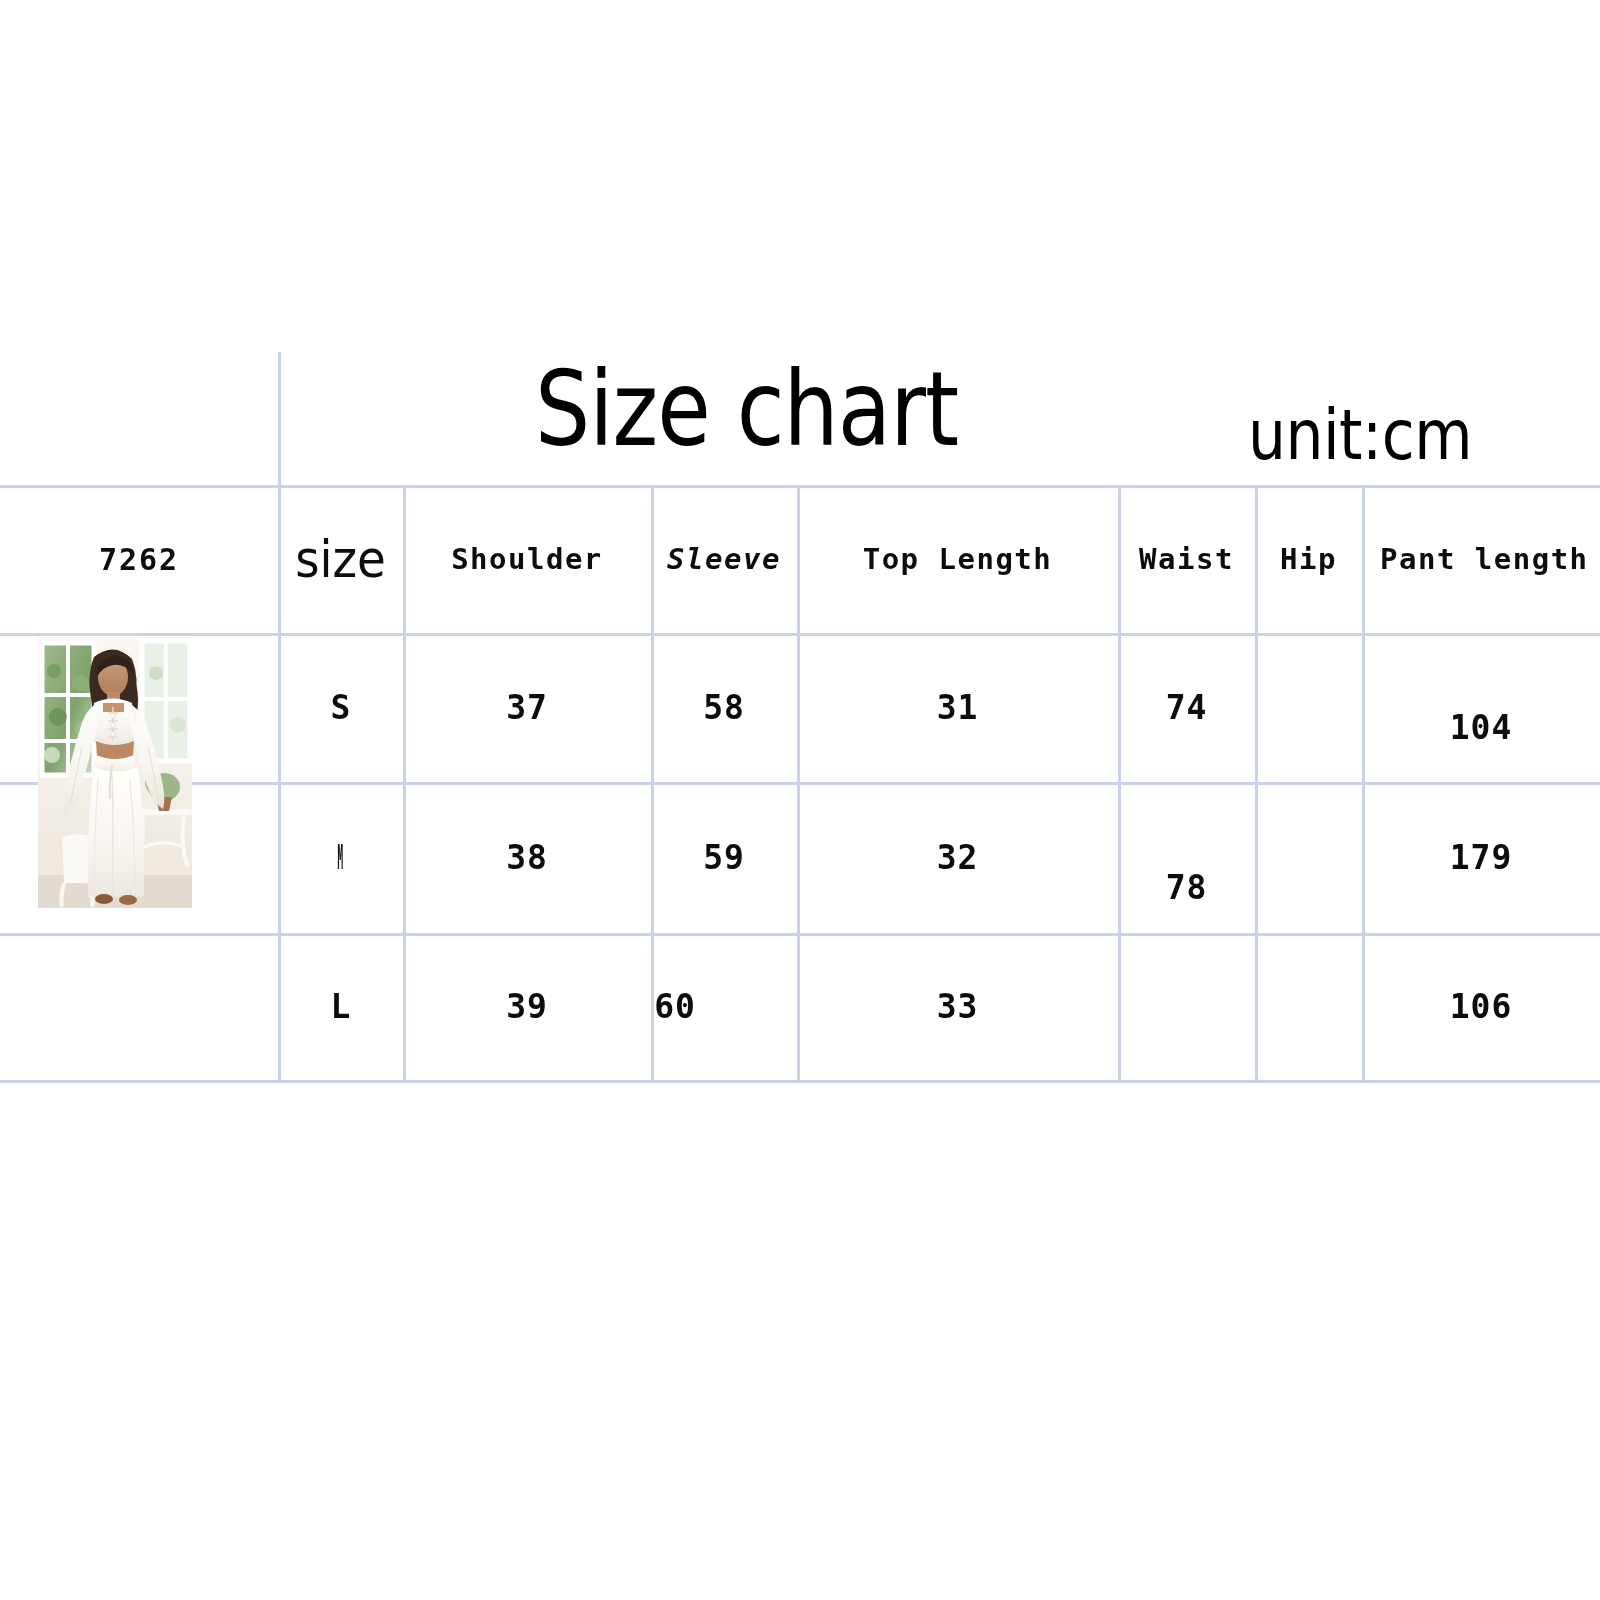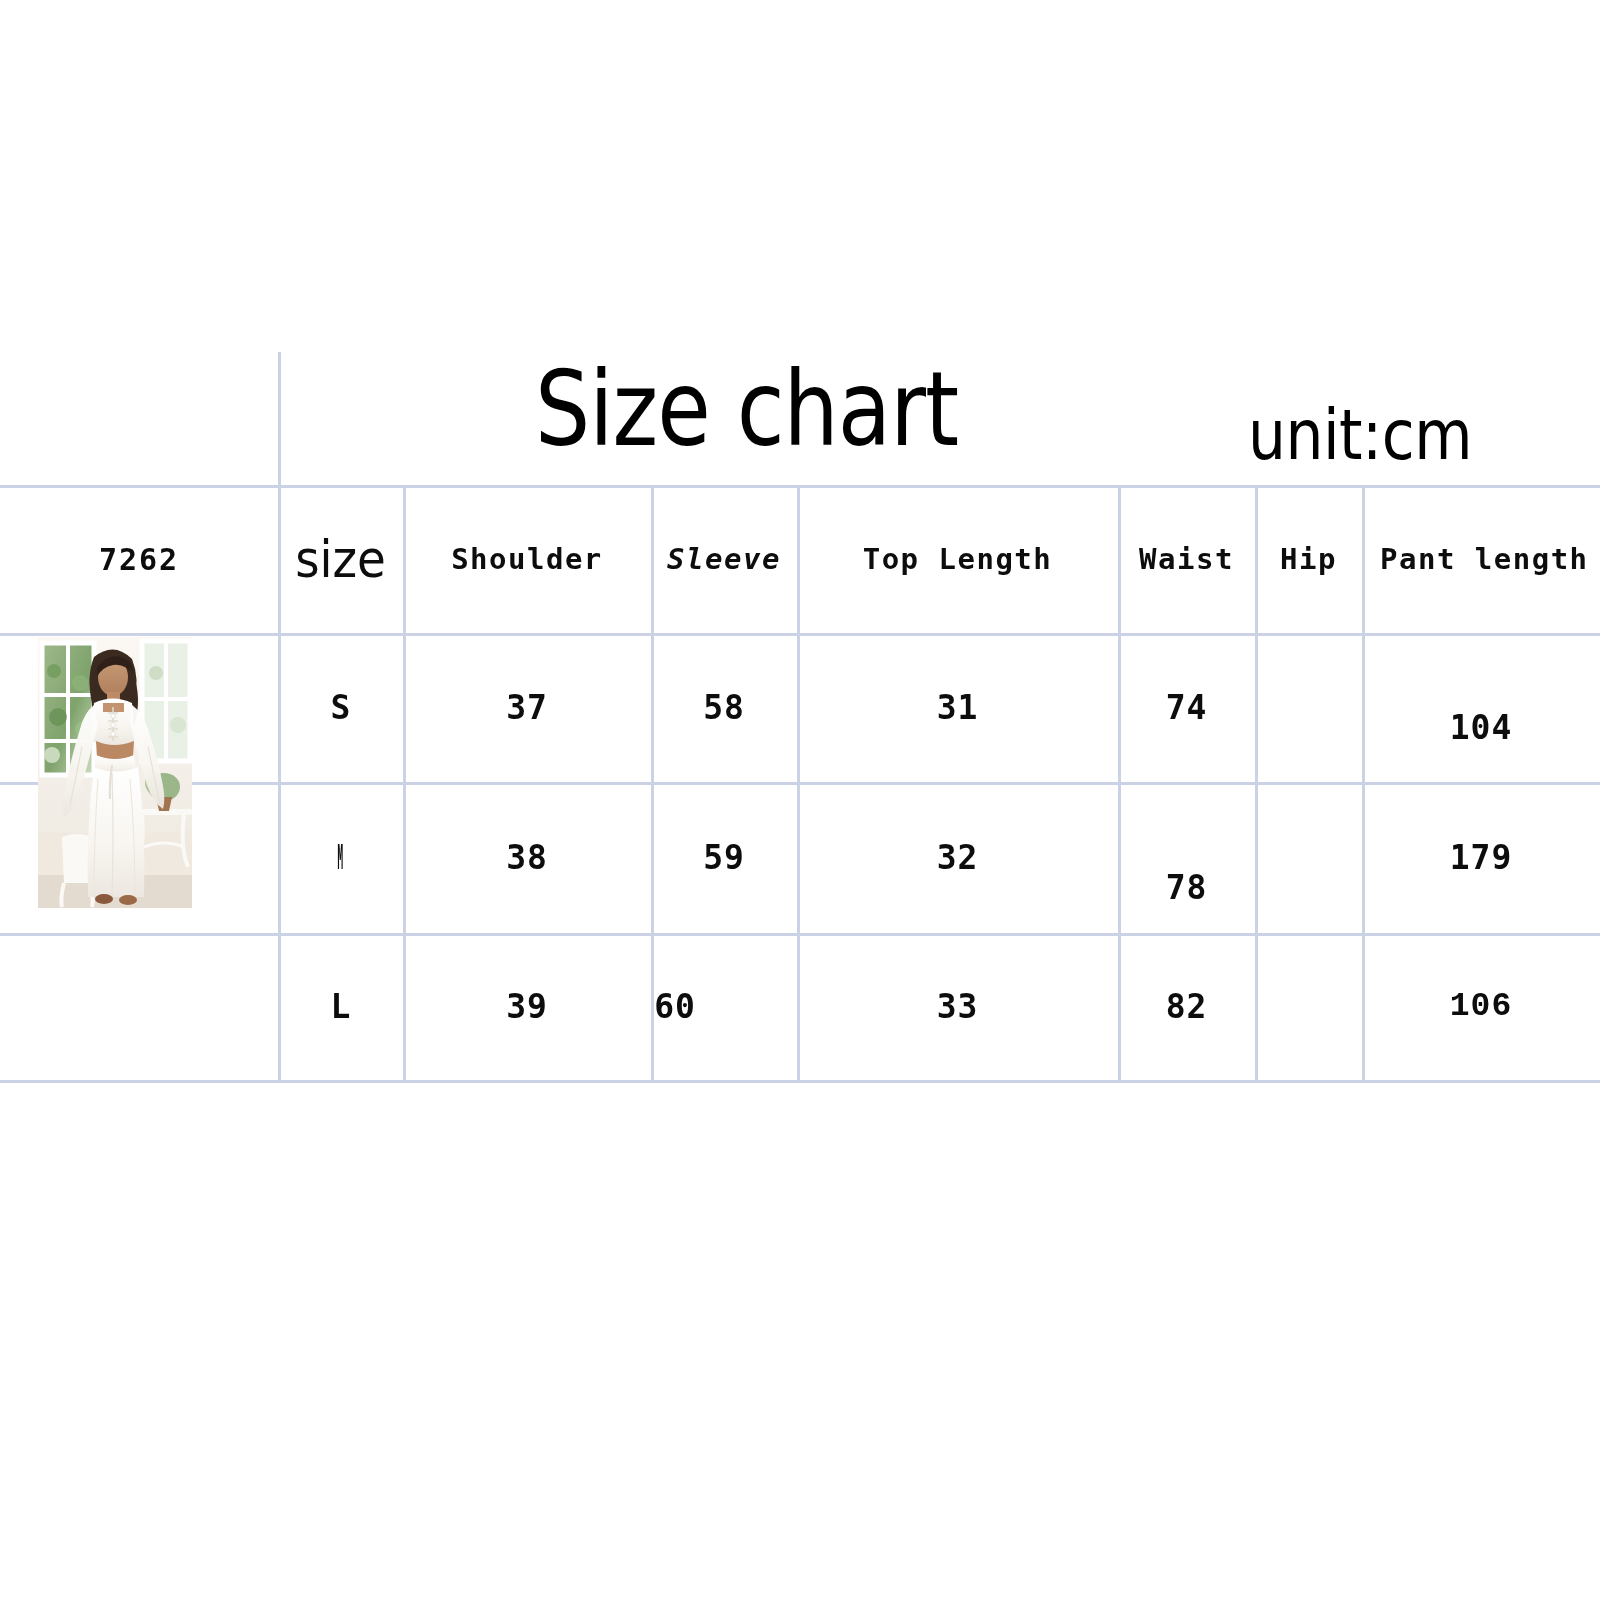--- a/index.html
+++ b/index.html
@@ -270,17 +270,16 @@
   <div class="cell val" style="left:651px;  top:782px; width:146px; height:151px;">59</div>
   <div class="cell val" style="left:797px;  top:782px; width:321px; height:151px;">32</div>
   <div class="cell val" style="left:1118px; top:782px; width:137px; height:151px;margin-top:30px;">78</div>
   <div class="cell val" style="left:1255px; top:782px; width:107px; height:151px;"></div>
   <div class="cell val" style="left:1362px; top:782px; width:238px; height:151px;">179</div>
 
   <div class="cell val val-size" style="left:278px; top:933px; width:125px; height:147px;">L</div>
   <div class="cell val" style="left:403px;  top:933px; width:248px; height:147px;text-align:right;">39</div>
   <div class="cell val" style="left:617px;  top:933px; width:116px; height:147px;">60</div>
   <div class="cell val" style="left:797px;  top:933px; width:321px; height:147px;">33</div>
-  <div class="cell val" style="left:1118px; top:933px; width:137px; height:147px;">82</div>
   <div class="cell val" style="left:1255px; top:933px; width:107px; height:147px;"></div>
-  <div class="cell val" style="left:1362px; top:933px; width:238px; height:147px;font-family:Liberation Mono, monospace;">106</div>
+  <div class="cell val" style="left:1362px; top:933px; width:238px; height:147px;">106</div>
 
 </div>
 
 </body></html>

